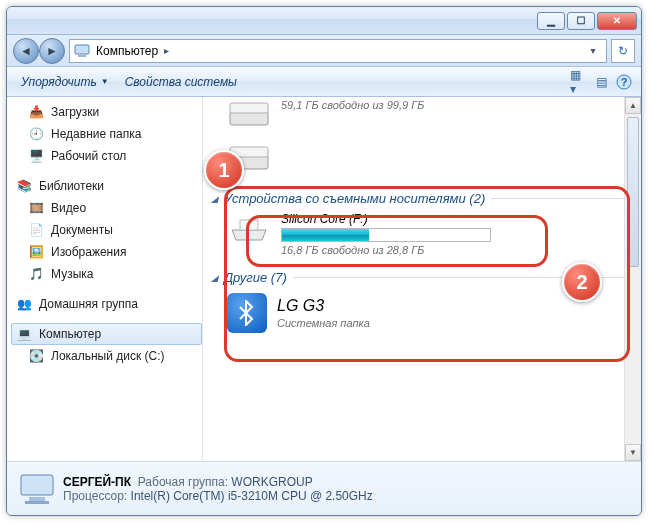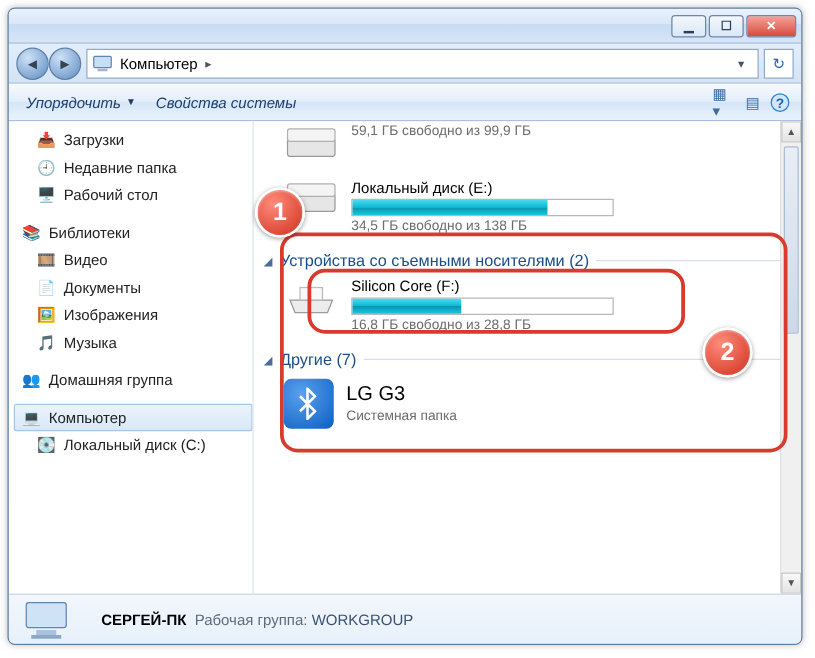--- a/index.html
+++ b/index.html
@@ -20,34 +20,34 @@
   .cmditem { padding:4px 8px; display:flex; align-items:center; gap:4px; border-radius:3px;font-style:italic; }
   .cmdspacer { flex:1; }
   .cmdicon { width:22px; height:22px; display:flex;align-items:center;justify-content:center; border:1px solid transparent; border-radius:2px; color:#3a6aa0; font-size:12px; }
   .body { flex:1; display:flex; background:#fff; overflow:hidden; }
   .nav { width:196px; border-right:1px solid #e0e6ec; padding:4px 0 4px 4px; font-size:12px; color:#222; overflow:hidden auto; }
   .navitem { display:flex; align-items:center; gap:6px; padding:3px 4px 3px 18px; white-space:nowrap; border-radius:2px; }
   .navitem.h { padding-left:6px; margin-top:8px; font-weight:normal; }
   .navitem.h:first-child { margin-top:0; }
   .navitem.sel { background:linear-gradient(#ecf3fb,#d8e8f9); border:1px solid #a6c6ea; padding:2px 3px 2px 5px; }
   .nicon { width:16px; height:16px; display:inline-flex;align-items:center;justify-content:center;font-size:12px; }
-  .main { flex:1; position:relative; overflow:auto; padding:2px 6px 6px 0; }
+  .main { flex:1; position:relative; overflow:auto; padding:2px 6px 6px 0;font-style:italic; }
   .drive { display:flex; gap:10px; padding:4px 6px 6px 24px; }
   .driveicon { width:44px; height:34px; flex-shrink:0; display:flex;align-items:center;justify-content:center; }
   .driveinfo { flex:1; font-size:12px; }
   .drivename { color:#000; margin-bottom:2px; }
   .bar { width:210px; height:14px; border:1px solid #b8b8b8; background:#fff; margin-bottom:2px; position:relative; }
   .barfill { height:100%; background:linear-gradient(180deg,#44ddf1,#11b4d0 50%,#0596b3 51%,#1dc6e0); }
   .freespace { color:#6d6d6d; font-size:11px; }
   .grouphdr { display:flex; align-items:center; gap:6px; padding:8px 6px 2px 8px; font-size:13px; color:#1a4e8a; }
   .grouphdr .line { flex:1; height:1px; background:#d6e0ec; }
   .tri { font-size:9px; color:#4a6c98; }
   .other .item { display:flex; gap:10px; padding:6px 6px 6px 24px; align-items:center; }
   .bticon { width:40px;height:40px;border-radius:6px;background:radial-gradient(circle at 35% 30%,#5aa0ef,#0b5fc0);display:flex;align-items:center;justify-content:center;color:#fff;font-size:22px;font-weight:bold; }
-  .details { height:40px; border-top:1px solid #cedbeb; background:linear-gradient(#f2f7fd,#e7f0fa); display:flex; align-items:center; gap:24px; padding:8px 10px; font-size:12px; }
+  .details { height:54px; border-top:1px solid #cedbeb; background:linear-gradient(#f2f7fd,#e7f0fa); display:flex; align-items:center; gap:6px; padding:8px 10px; font-size:12px; }
   .pcicon { width:40px; height:40px; }
   .callout { position:absolute; border:3px solid #d83a2b; border-radius:14px; pointer-events:none; }
   .badge { position:absolute; width:40px; height:40px; border-radius:50%; background:radial-gradient(circle at 35% 30%,#ff8b7b,#cf2f1d); border:2px solid #fff; box-shadow:0 1px 4px rgba(0,0,0,.4),inset 0 1px 2px rgba(255,255,255,.4); color:#fff; display:flex;align-items:center;justify-content:center; font:bold 20px/1 Arial; pointer-events:none; }
   .scrollbar { position:absolute; right:0; top:0; bottom:0; width:17px; background:#f0f0f0; border-left:1px solid #e0e0e0; }
   .scrollbtn { height:17px; background:linear-gradient(#f8f8f8,#e4e4e4); border:1px solid #c8c8c8; display:flex;align-items:center;justify-content:center;font-size:8px;color:#555; }
   .scrollthumb { position:absolute; left:2px; right:2px; background:linear-gradient(#e8eef6,#cdd9e8); border:1px solid #a9bcd4; border-radius:2px; }
 </style>
 </head>
 <body>
 
@@ -164,27 +164,20 @@
         </div>
       </div>
 
       <div class="drive">
         <div class="driveicon">
           <svg width="42" height="30" viewBox="0 0 42 30">
               <rect x="2" y="10" width="38" height="14" rx="2" fill="#e6e6e6" stroke="#9a9a9a"></rect>
               <rect x="2" y="2" width="38" height="10" rx="2" fill="#f4f4f4" stroke="#b0b0b0"></rect>
             </svg>
         </div>
-        <div class="driveinfo">
-          <div class="drivename">Локальный диск (E:)</div>
-          <div class="bar">
-              <div class="barfill" style="width:75%"></div>
-            </div>
-          <div class="freespace">34,5 ГБ свободно из 138 ГБ</div>
-        </div>
       </div>
 
       <div class="grouphdr">
         <span class="tri">◢</span>
         <span>Устройства со съемными носителями (2)</span>
         <span class="line"></span>
       </div>
 
       <div class="drive">
         <div class="driveicon">
@@ -239,20 +232,24 @@
           <rect x="12" y="28" width="16" height="4" fill="#a9c1de"></rect>
           <rect x="8" y="32" width="24" height="3" fill="#8aa8c9"></rect>
         </svg>
     </div>
     <div>
       <div>
         <b>СЕРГЕЙ-ПК</b>
         &nbsp;<span style="color:#5a6c80;">Рабочая группа:</span>
         <span style="color:#3a5270;">WORKGROUP</span>
       </div>
+      <div>
+        <span style="color:#5a6c80;">Процессор:</span>
+        <span style="color:#3a5270;">Intel(R) Core(TM) i5-3210M CPU @ 2.50GHz</span>
+      </div>
     </div>
   </div>
 
 </div>
 
 <div class="callout" style="left:224px; top:186px; width:406px; height:176px;"></div>
 <div class="callout" style="left:246px; top:215px; width:302px; height:52px;"></div>
 <div class="badge" style="left:204px; top:150px;">1</div>
 <div class="badge" style="left:562px; top:262px;">2</div>
 

